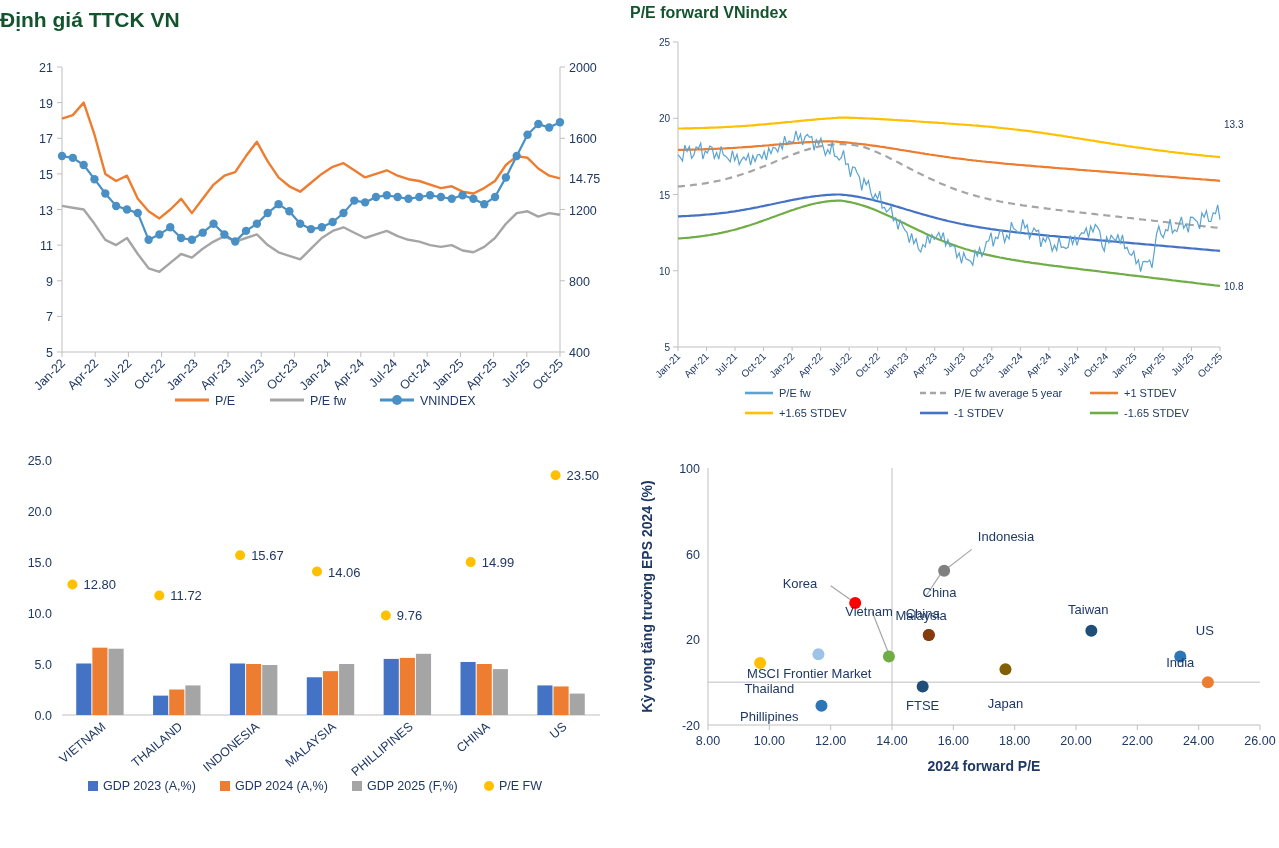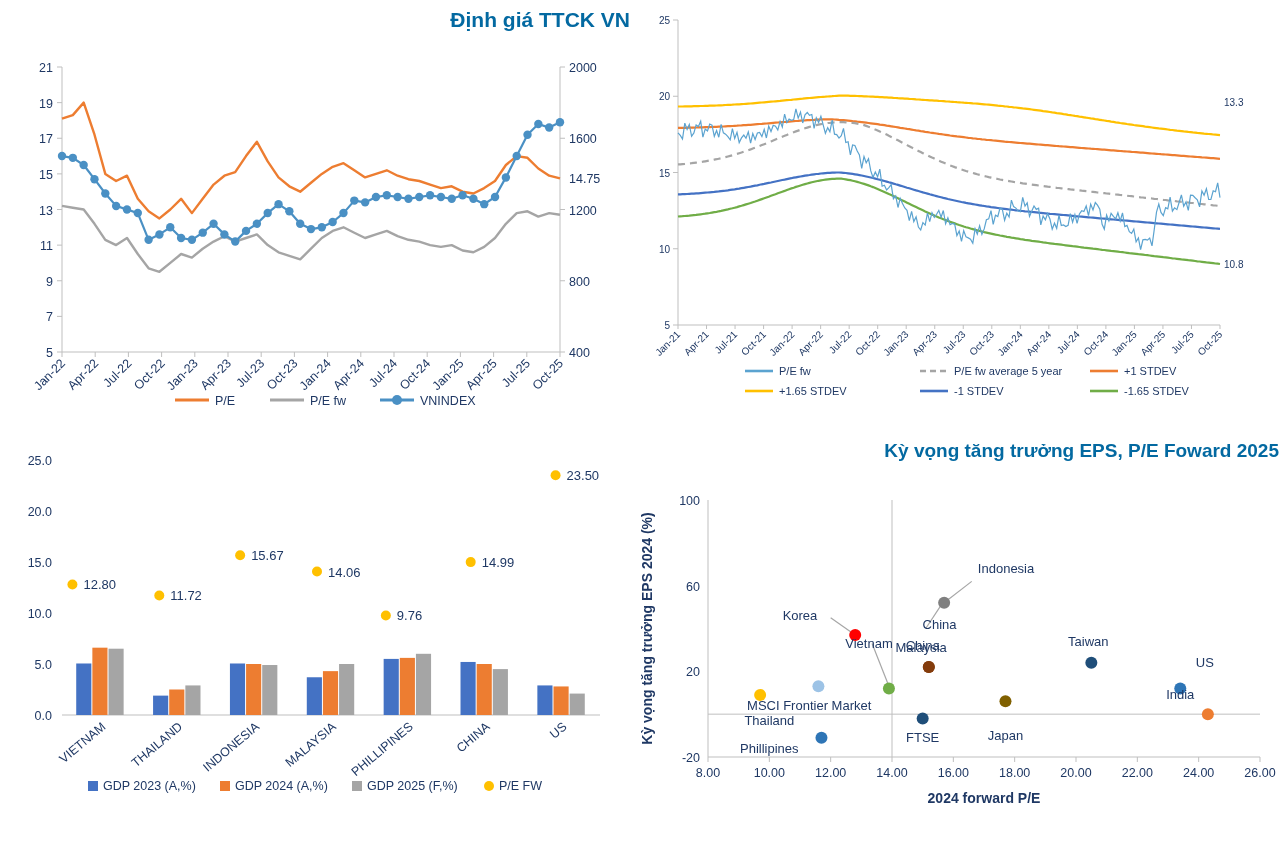--- a/index.html
+++ b/index.html
@@ -1,19 +1,19 @@
 <!DOCTYPE html>
 <html><head>
 <meta charset="utf-8">
 <style>
   html,body{margin:0;padding:0;background:#ffffff;}
   body{width:1279px;height:848px;font-family:"Liberation Sans",sans-serif;color:#1f3864;overflow:hidden;}
   .grid{display:grid;grid-template-columns:630px 649px;grid-template-rows:430px 418px;width:1279px;height:848px;}
   .panel{position:relative;}
-  .title{text-align:right;font-weight:bold;color:#0369a1;}
+  .title{text-align:left;font-weight:bold;color:#14532d;}
   .t1{font-size:21px;padding-top:8px;}
   .t2{font-size:16px;padding-top:4px;}
   .t3{font-size:19px;padding-top:6px;}
   .t4{font-size:19px;padding-top:10px;}
   svg{display:block;}
   .axis-lbl{font-size:12.5px;fill:#1f3864;font-family:"Liberation Sans",sans-serif;}
   .axis-lbl-sm{font-size:10px;fill:#1f3864;font-family:"Liberation Sans",sans-serif;}
   .tickline{stroke:#bfbfbf;stroke-width:1;}
   .axisline{stroke:#bfbfbf;stroke-width:1;}
   .legend-txt{font-size:12.5px;fill:#1f3864;font-family:"Liberation Sans",sans-serif;}
@@ -148,20 +148,21 @@
         <text x="215" y="373" class="legend-txt" text-anchor="start">P/E</text>
         <line x1="270" y1="368" x2="304" y2="368" stroke="#A5A5A5" stroke-width="3"></line>
         <text x="310" y="373" class="legend-txt" text-anchor="start">P/E fw</text>
         <line x1="380" y1="368" x2="414" y2="368" stroke="#4A90C4" stroke-width="3"></line>
         <circle cx="397" cy="368" r="5" fill="#4A90C4"></circle>
         <text x="420" y="373" class="legend-txt" text-anchor="start">VNINDEX</text>
       </svg>
   </div>
 
   <div class="panel">
+    <div class="title t2">P/E forward VNindex</div>
     <svg id="svg2" width="649" height="402">
         <line x1="48" y1="20" x2="48" y2="325" class="axisline"></line>
         <line x1="48" y1="325" x2="590" y2="325" class="axisline"></line>
         <line x1="43" y1="325" x2="48" y2="325" class="tickline"></line>
         <text x="40" y="329" class="axis-lbl-sm" text-anchor="end">5</text>
         <line x1="43" y1="248.75" x2="48" y2="248.75" class="tickline"></line>
         <text x="40" y="252.75" class="axis-lbl-sm" text-anchor="end">10</text>
         <line x1="43" y1="172.5" x2="48" y2="172.5" class="tickline"></line>
         <text x="40" y="176.5" class="axis-lbl-sm" text-anchor="end">15</text>
         <line x1="43" y1="96.25" x2="48" y2="96.25" class="tickline"></line>
@@ -287,21 +288,20 @@
         <rect x="220" y="351" width="10" height="10" fill="#ED7D31"></rect>
         <text x="235" y="360" class="legend-txt" text-anchor="start">GDP 2024 (A,%)</text>
         <rect x="352" y="351" width="10" height="10" fill="#A5A5A5"></rect>
         <text x="367" y="360" class="legend-txt" text-anchor="start">GDP 2025 (F,%)</text>
         <circle cx="489" cy="356" r="5" fill="#FFC000"></circle>
         <text x="499" y="360" class="legend-txt" text-anchor="start">P/E FW</text>
       </svg>
   </div>
 
   <div class="panel">
-    <div class="title t4">Kỳ vọng tăng trưởng EPS, P/E Foward 2025</div>
     <svg id="svg4" width="649" height="385">
         <line x1="78" y1="252.16666666666669" x2="630" y2="252.16666666666669" stroke="#bfbfbf" stroke-width="1"></line>
         <line x1="262" y1="38" x2="262" y2="295" stroke="#bfbfbf" stroke-width="1"></line>
         <line x1="78" y1="38" x2="78" y2="295" stroke="#bfbfbf" stroke-width="1"></line>
         <line x1="78" y1="295" x2="630" y2="295" stroke="#bfbfbf" stroke-width="1"></line>
         <text x="70" y="300" class="axis-lbl" text-anchor="end">-20</text>
         <text x="70" y="214.33333333333334" class="axis-lbl" text-anchor="end">20</text>
         <text x="70" y="128.66666666666669" class="axis-lbl" text-anchor="end">60</text>
         <text x="70" y="43" class="axis-lbl" text-anchor="end">100</text>
         <line x1="78" y1="295" x2="78" y2="300" class="tickline"></line>

